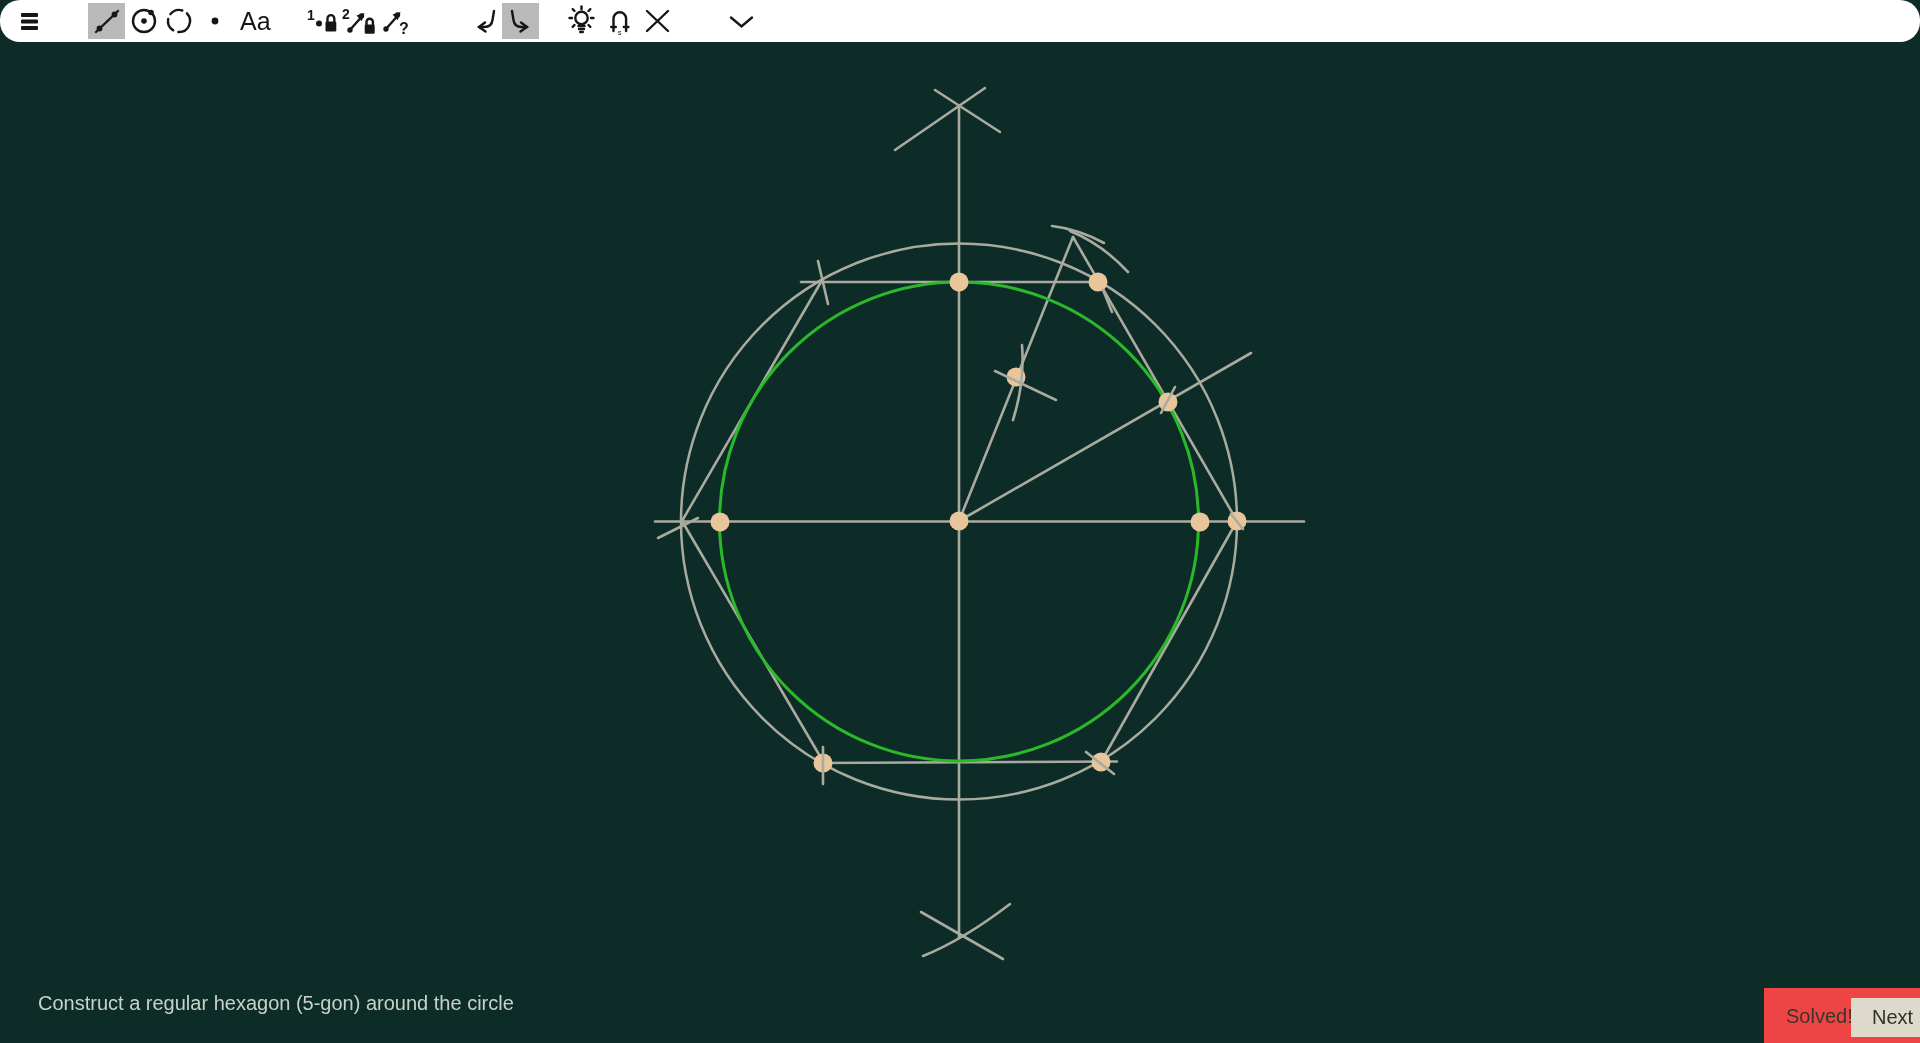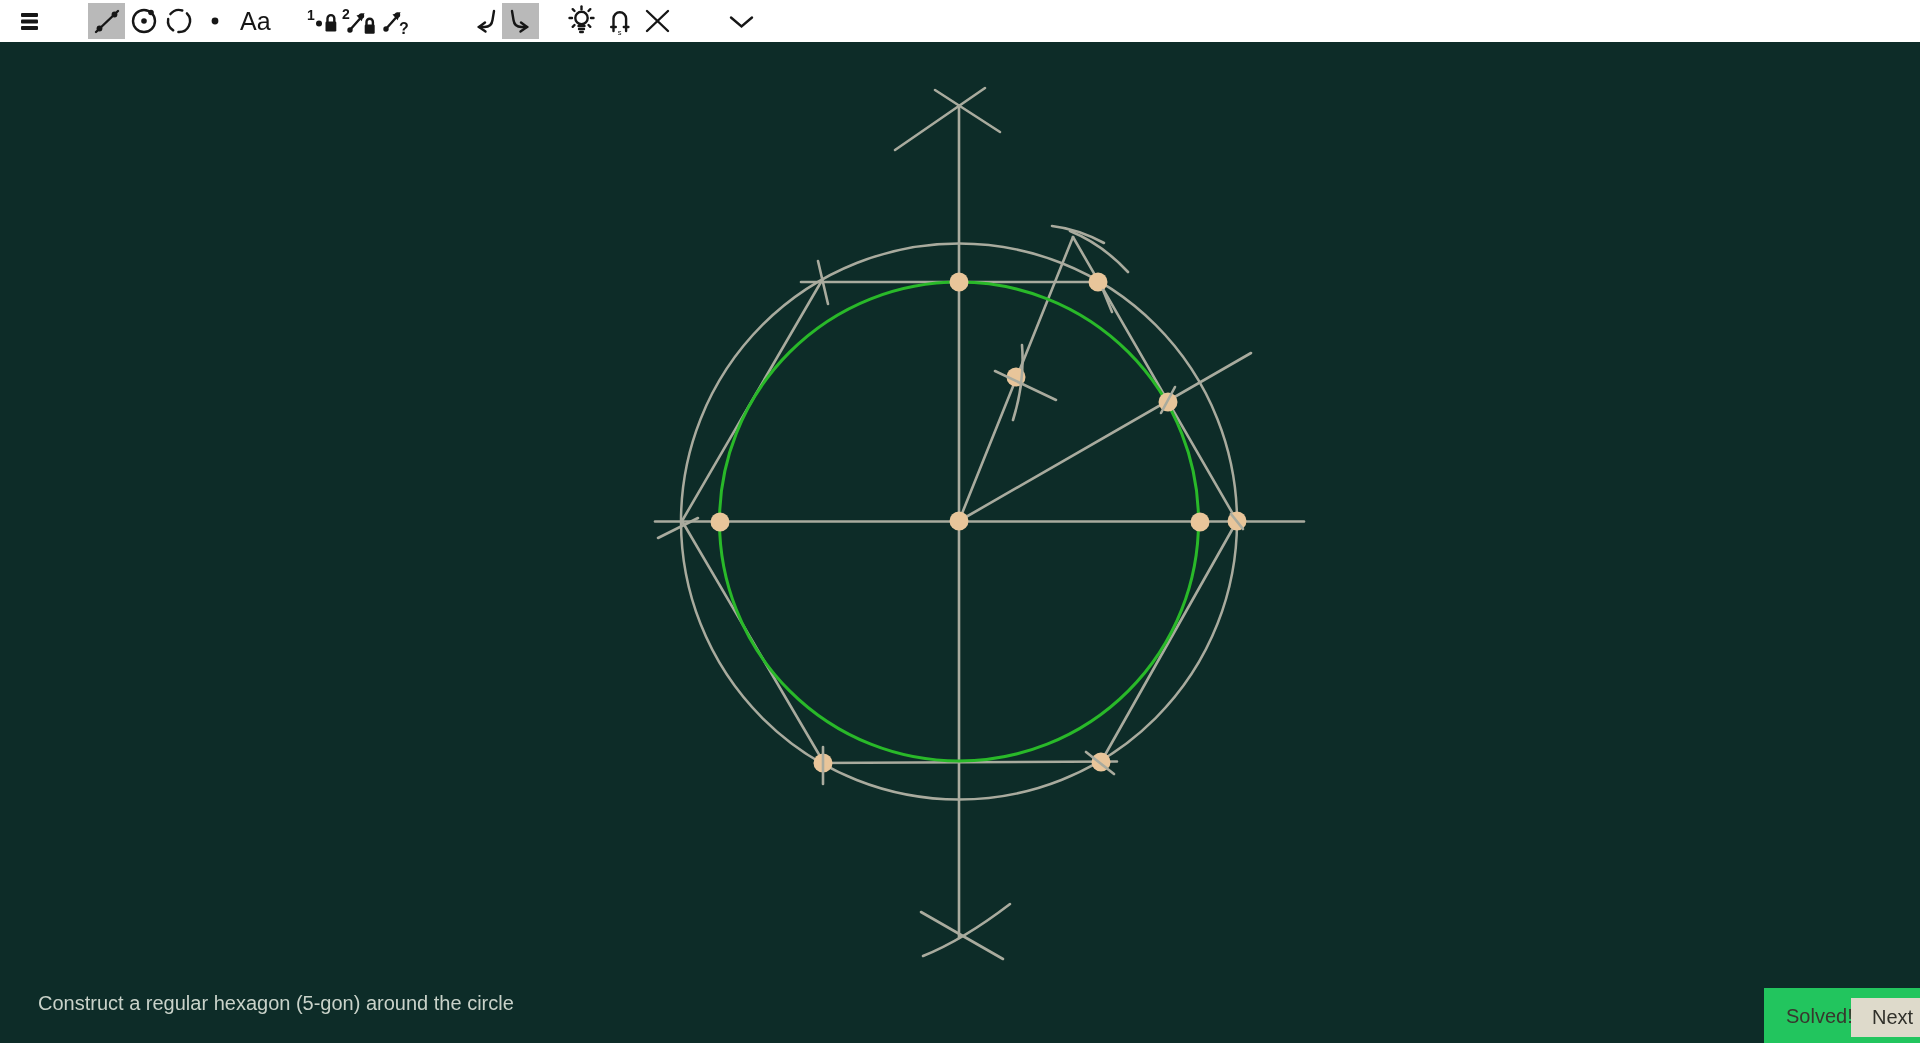--- a/index.html
+++ b/index.html
@@ -1,29 +1,29 @@
 <!DOCTYPE html>
 <html><head>
 <meta charset="utf-8">
 <style>
   html,body{margin:0;padding:0;width:1920px;height:1043px;overflow:hidden;
     font-family:"Liberation Sans",sans-serif;background:#0d2c28;}
   #app{position:relative;width:1920px;height:1043px;}
   
   #canvas-svg{position:absolute;left:0;top:0;width:1920px;height:1043px;display:block;}
   
-  #toolbar{position:absolute;left:0;top:0;width:1920px;height:42px;background:#ffffff;z-index:5;}
+  #toolbar{position:absolute;left:0;top:0;width:1920px;height:42px;background:#ffffff;z-index:5;border-radius:20px;}
   .tb{position:absolute;top:3px;width:37px;height:36px;background:transparent;border:none;padding:0;
       display:flex;align-items:center;justify-content:center;cursor:pointer;}
   .tb.sel{background:#b9b9b9;}
   .tb svg{display:block;}
   
   #taskbar{position:absolute;left:38px;top:992px;color:#c9d2c9;font-size:20px;z-index:4;}
   
-  #solved-panel{position:absolute;left:1764px;top:988px;width:156px;height:55px;background:#22c55e;z-index:6;}
+  #solved-panel{position:absolute;left:1764px;top:988px;width:156px;height:55px;background:#ef4444;z-index:6;}
   #solved-label{position:absolute;left:22px;top:17px;font-size:20px;color:#38362d;}
   #next-button{position:absolute;left:87px;top:10px;width:80px;height:39px;background:#dedacb;border:none;
       font-family:"Liberation Sans",sans-serif;font-size:20px;color:#30302a;text-align:left;padding-left:21px;cursor:pointer;}
   .ic{stroke:#161616;fill:none;stroke-width:2.4;stroke-linecap:round;}
   .icf{fill:#161616;stroke:none;}
   .ictxt{fill:#161616;font-family:"Liberation Sans",sans-serif;}
 </style>
 </head>
 <body style="background: rgb(13, 44, 40);">
 

